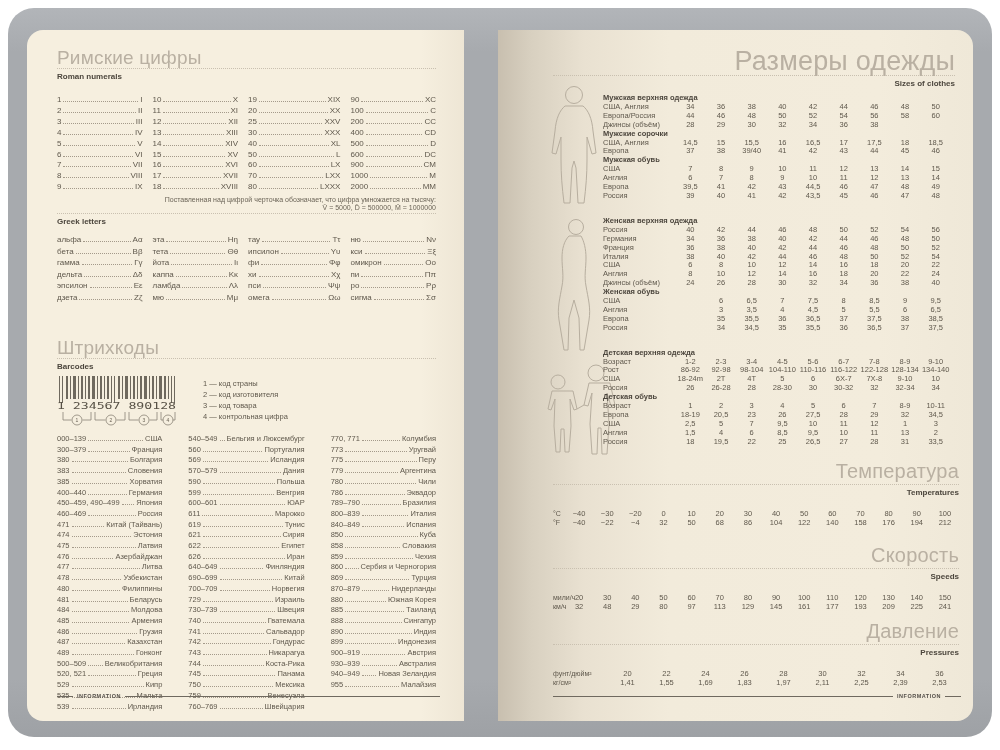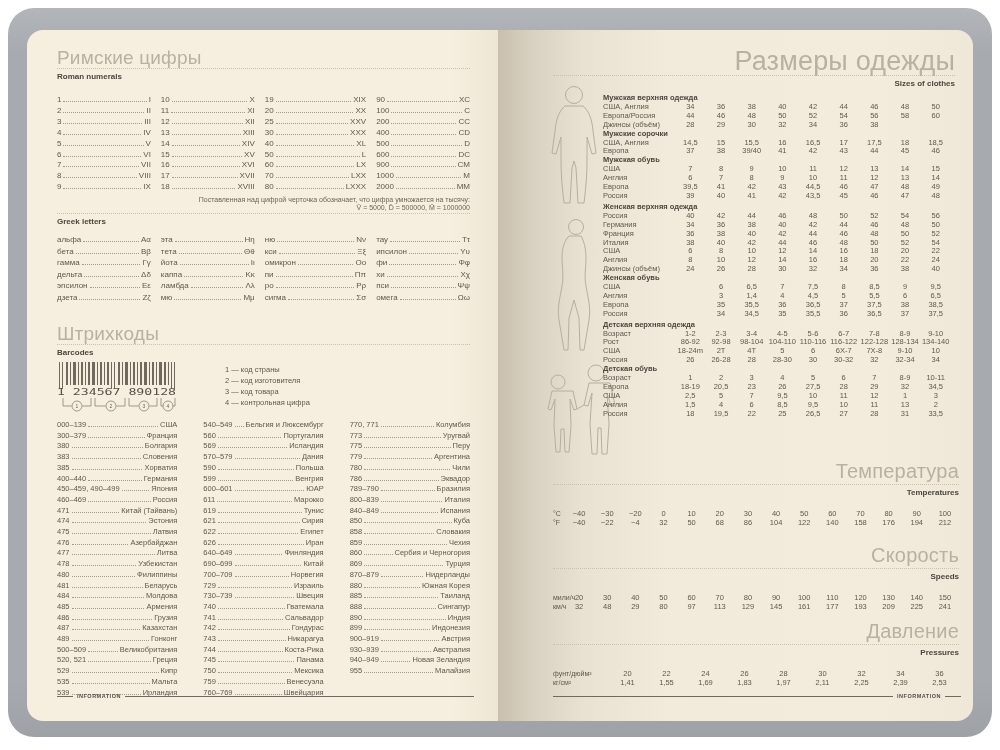--- a/index.html
+++ b/index.html
@@ -1,20 +1,20 @@
 <!DOCTYPE html>
 <html><head>
 <meta charset="utf-8">
 <style>
   html,body{margin:0;padding:0;}
   body{width:1000px;height:750px;background:#ffffff;font-family:"Liberation Sans",sans-serif;position:relative;overflow:hidden;}
   .cover{position:absolute;left:8px;top:8px;width:984px;height:729px;border-radius:26px;
     background:linear-gradient(180deg,#b2b5b9 0%,#a7aaae 6%,#a7aaae 92%,#9ea1a5 100%);}
   .page{position:absolute;top:30px;height:691px;overflow:hidden;}
-  .page.left{left:27px;width:471px;border-radius:16px 0 0 16px;
+  .page.left{left:27px;width:437px;border-radius:16px 0 0 16px;
     background:linear-gradient(90deg,#f6efdf 0%,#f6efdf 90%,#eee6d5 100%);}
   .page.right{left:498px;width:475px;border-radius:0 16px 16px 0;
     background:linear-gradient(90deg,#c8bfaf 0%,#d8d0c0 7%,#e9e1d1 18%,#f2ebdb 36%,#f3ecdc 80%,#efe8d8 100%);}
   .sec{position:absolute;left:30px;right:28px;}
   .sec-title{font-size:19px;line-height:15px;font-weight:400;color:#b9b0a2;margin:0;letter-spacing:.2px;}
   .rule{border-top:1px dotted #c9c0b0;margin-top:3px;}
   .subtt{margin-top:3px;font-size:8px;font-weight:bold;color:#4c463d;}
   
   .leader-grid{display:grid;margin-top:14px;}
   .grid4{grid-template-columns:1fr 1fr 1.08fr 1fr;column-gap:10px;}
@@ -22,31 +22,31 @@
   .lrow{display:flex;align-items:baseline;font-size:8px;color:#5f584c;}
   .roman .lrow{line-height:10.9px;}
   .greek .lrow{line-height:11.5px;}
   .codes .lrow{line-height:10.7px;font-size:7.5px;}
   .ll{white-space:nowrap;}
   .lr{white-space:nowrap;}
   .dots{flex:1;border-bottom:1px dotted #a49a8a;margin:0 2px 2px 2px;min-width:5px;}
   .note{margin-top:3px;text-align:right;font-size:7px;line-height:8px;color:#6b6457;}
   .greek-sec{top:180px;}
   .roman-sec{top:20px;}
-  .codes-sec{top:296px;}
+  .codes-sec{top:310px;}
   .bc-figure{display:flex;margin-top:5px;height:52px;}
-  .bc-legend{margin-left:44px;margin-top:2px;}
+  .bc-legend{margin-left:22px;margin-top:2px;}
   .legend-item{font-size:7.5px;line-height:11px;color:#5f584c;}
   
   .rhead{position:absolute;top:20px;left:55px;right:18px;text-align:right;}
   .rhead .sec-title{font-size:27px;line-height:22px;}
   .figure{position:absolute;}
   .fig-stroke{stroke:#b7ae9f;fill:none;stroke-width:1;}
   .sizes-body{position:absolute;top:64px;left:105px;right:22px;}
-  .sblock + .sblock{margin-top:2px;}
+  .sblock + .sblock{margin-top:16px;}
   .ghead{font-size:7.5px;line-height:8.9px;font-weight:bold;color:#4c463d;}
   .grow{display:flex;font-size:7.5px;line-height:8.9px;color:#5f584c;}
   .glabel{width:72px;white-space:nowrap;}
   .gcell{flex:1;text-align:center;white-space:nowrap;}
   .usec{position:absolute;left:55px;right:14px;text-align:right;}
   #temp-sec{top:432px;} #speed-sec{top:516px;} #press-sec{top:592px;}
   .utable{margin-top:13px;text-align:left;}
   .urow{display:flex;font-size:7.5px;line-height:8.8px;color:#5f584c;}
   .ulabel{width:12px;white-space:nowrap;font-size:7px;}
   #press-sec .ulabel{width:55px;}
@@ -334,20 +334,52 @@
             <span class="lr">Λλ</span>
           </div>
           <div class="lrow">
             <span class="ll">мю</span>
             <span class="dots"></span>
             <span class="lr">Μμ</span>
           </div>
         </div>
         <div class="lcol">
           <div class="lrow">
+            <span class="ll">тау</span>
+            <span class="dots"></span>
+            <span class="lr">Ττ</span>
+          </div>
+          <div class="lrow">
+            <span class="ll">ипсилон</span>
+            <span class="dots"></span>
+            <span class="lr">Υυ</span>
+          </div>
+          <div class="lrow">
+            <span class="ll">фи</span>
+            <span class="dots"></span>
+            <span class="lr">Φφ</span>
+          </div>
+          <div class="lrow">
+            <span class="ll">хи</span>
+            <span class="dots"></span>
+            <span class="lr">Χχ</span>
+          </div>
+          <div class="lrow">
+            <span class="ll">пси</span>
+            <span class="dots"></span>
+            <span class="lr">Ψψ</span>
+          </div>
+          <div class="lrow">
+            <span class="ll">омега</span>
+            <span class="dots"></span>
+            <span class="lr">Ωω</span>
+          </div>
+        </div>
+        <div class="lcol">
+          <div class="lrow">
             <span class="ll">ню</span>
             <span class="dots"></span>
             <span class="lr">Νν</span>
           </div>
           <div class="lrow">
             <span class="ll">кси</span>
             <span class="dots"></span>
             <span class="lr">Ξξ</span>
           </div>
           <div class="lrow">
@@ -362,52 +394,20 @@
           </div>
           <div class="lrow">
             <span class="ll">ро</span>
             <span class="dots"></span>
             <span class="lr">Ρρ</span>
           </div>
           <div class="lrow">
             <span class="ll">сигма</span>
             <span class="dots"></span>
             <span class="lr">Σσ</span>
-          </div>
-        </div>
-        <div class="lcol">
-          <div class="lrow">
-            <span class="ll">тау</span>
-            <span class="dots"></span>
-            <span class="lr">Ττ</span>
-          </div>
-          <div class="lrow">
-            <span class="ll">ипсилон</span>
-            <span class="dots"></span>
-            <span class="lr">Υυ</span>
-          </div>
-          <div class="lrow">
-            <span class="ll">фи</span>
-            <span class="dots"></span>
-            <span class="lr">Φφ</span>
-          </div>
-          <div class="lrow">
-            <span class="ll">хи</span>
-            <span class="dots"></span>
-            <span class="lr">Χχ</span>
-          </div>
-          <div class="lrow">
-            <span class="ll">пси</span>
-            <span class="dots"></span>
-            <span class="lr">Ψψ</span>
-          </div>
-          <div class="lrow">
-            <span class="ll">омега</span>
-            <span class="dots"></span>
-            <span class="lr">Ωω</span>
           </div>
         </div>
       </div>
   </div>
 
   <div class="sec codes-sec">
     <h1 class="sec-title">Штрихкоды</h1>
     <div class="rule"></div>
     <div class="subtt">Barcodes</div>
     <div class="bc-figure">
@@ -1100,21 +1100,21 @@
           <span class="gcell">7,5</span>
           <span class="gcell">8</span>
           <span class="gcell">8,5</span>
           <span class="gcell">9</span>
           <span class="gcell">9,5</span>
         </div>
         <div class="grow">
           <span class="glabel">Англия</span>
           <span class="gcell"></span>
           <span class="gcell">3</span>
-          <span class="gcell">1,4</span>
+          <span class="gcell">3,5</span>
           <span class="gcell">4</span>
           <span class="gcell">4,5</span>
           <span class="gcell">5</span>
           <span class="gcell">5,5</span>
           <span class="gcell">6</span>
           <span class="gcell">6,5</span>
         </div>
         <div class="grow">
           <span class="glabel">Европа</span>
           <span class="gcell"></span>

